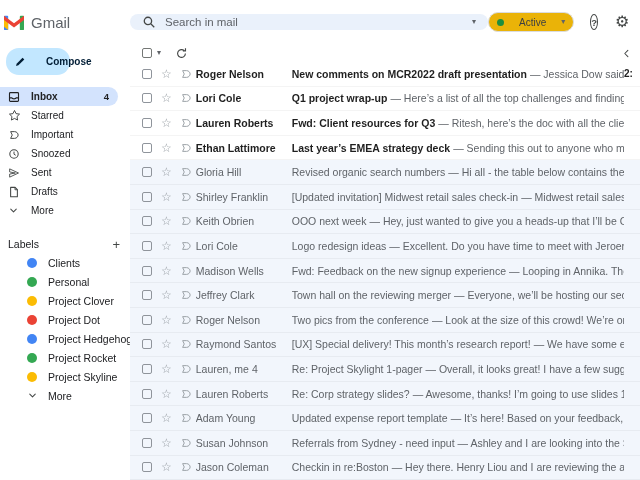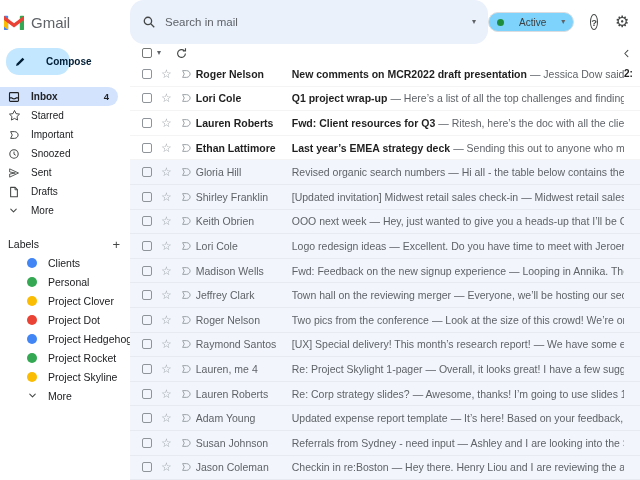--- a/index.html
+++ b/index.html
@@ -5,27 +5,27 @@
   * { margin:0; padding:0; box-sizing:border-box; }
   html,body { width:640px; height:480px; overflow:hidden; }
   body { font-family:"Liberation Sans", sans-serif; background:#fff; color:#1f1f1f; }
   .app { width:640px; height:480px; overflow:hidden; position:relative; background:#fff; }
 
   
   .header { height:44px; display:flex; align-items:center; }
   .logo-area { width:130px; display:flex; align-items:center; padding-left:4px; flex:none; }
   .logo-m { flex:none; margin-right:7px; }
   .logo-text { font-size:15px; color:#5f6368; }
-  .searchbar { width:358px; height:44px; background:#eaf1fb; border-radius:14px; display:flex; align-items:center; padding:4px 12px; flex:none; }
+  .searchbar { width:358px; height:16px; background:#eaf1fb; border-radius:14px; display:flex; align-items:center; padding:4px 12px; flex:none; }
   .searchbar .s-icon { color:#444746; display:flex; margin-right:9px; }
   .searchbar input { flex:1; border:none; outline:none; background:transparent; font-size:11.5px; font-family:"Liberation Sans",sans-serif; color:#202124; }
   .searchbar input::placeholder { color:#5f6368; }
   .caret { font-size:8px; color:#5f6368; line-height:1; }
   .hdr-spacer { flex:1; }
-  .active-pill { height:20px; border:1px solid #dadce0; background:#7dd3fc; border-radius:10px; display:flex; align-items:center; gap:15px; padding:0 8px; margin-right:16px; cursor:default; }
+  .active-pill { height:20px; border:1px solid #dadce0; background:#eab308; border-radius:10px; display:flex; align-items:center; gap:15px; padding:0 8px; margin-right:16px; cursor:default; }
   .active-dot { width:7px; height:7px; border-radius:50%; background:#1e8e3e; }
   .active-label { font-size:10px; color:#3c4043; }
   .help-btn { width:16px; height:16px; border:1.4px solid #444746; border-radius:50%; display:flex; align-items:center; justify-content:center; font-size:9.5px; font-weight:bold; color:#444746; margin-right:17px; }
   .gear-btn { font-size:16px; color:#444746; margin-right:14px; line-height:1; }
 
   
   .main { display:flex; height:436px; }
   .sidebar { width:130px; flex:none; padding-top:2px; }
   .listpane { flex:1; min-width:0; display:flex; flex-direction:column; }
 

